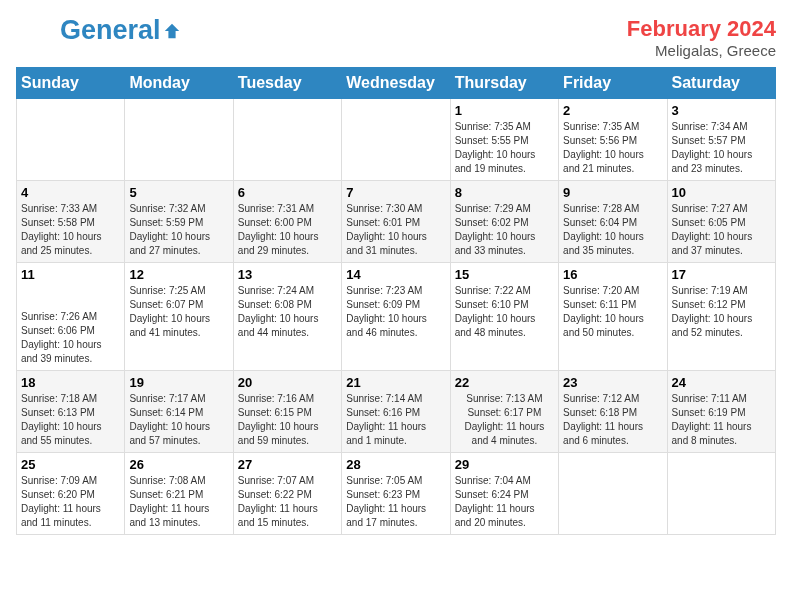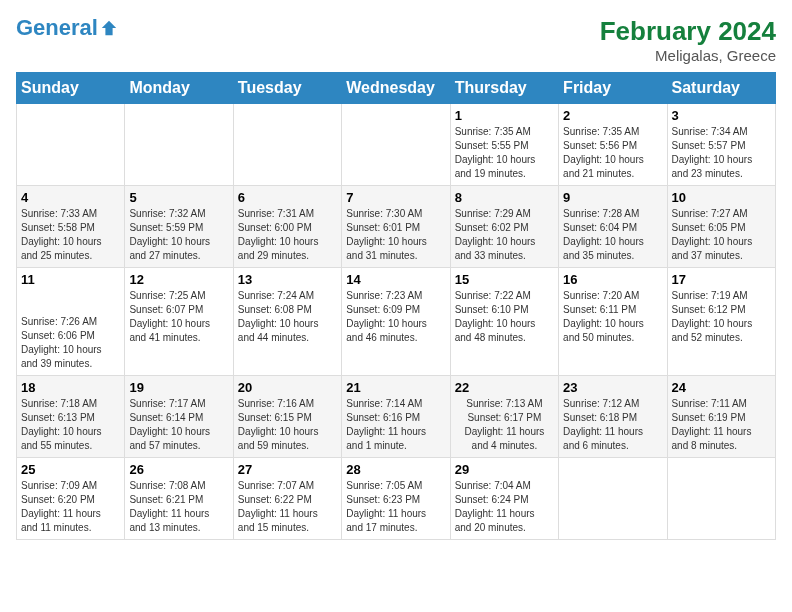--- a/index.html
+++ b/index.html
@@ -14,40 +14,41 @@
       display: flex;
       justify-content: space-between;
       align-items: flex-start;
       margin-bottom: 8px;
     }
     .logo {
       display: flex;
       align-items: center;
     }
     .logo-text {
-      font-size: 22px;
+      font-size: 27px;
       font-weight: bold;
       color: #333;
       line-height: 1.1;
+      margin-left: 44px;
     }
     .logo-text span {
       color: #2e86c1;
     }
     .logo-icon {
       width: 18px;
       height: 18px;
       margin-left: 2px;
     }
     .title-block {
       text-align: right;
     }
     .month-title {
-      font-size: 26px;
+      font-size: 22px;
       font-weight: bold;
-      color: #15803d;
+      color: #ef4444;
     }
     .subtitle {
       font-size: 15px;
       color: #555;
     }
     table {
       width: 100%;
       border-collapse: collapse;
       font-size: 11px;
     }

